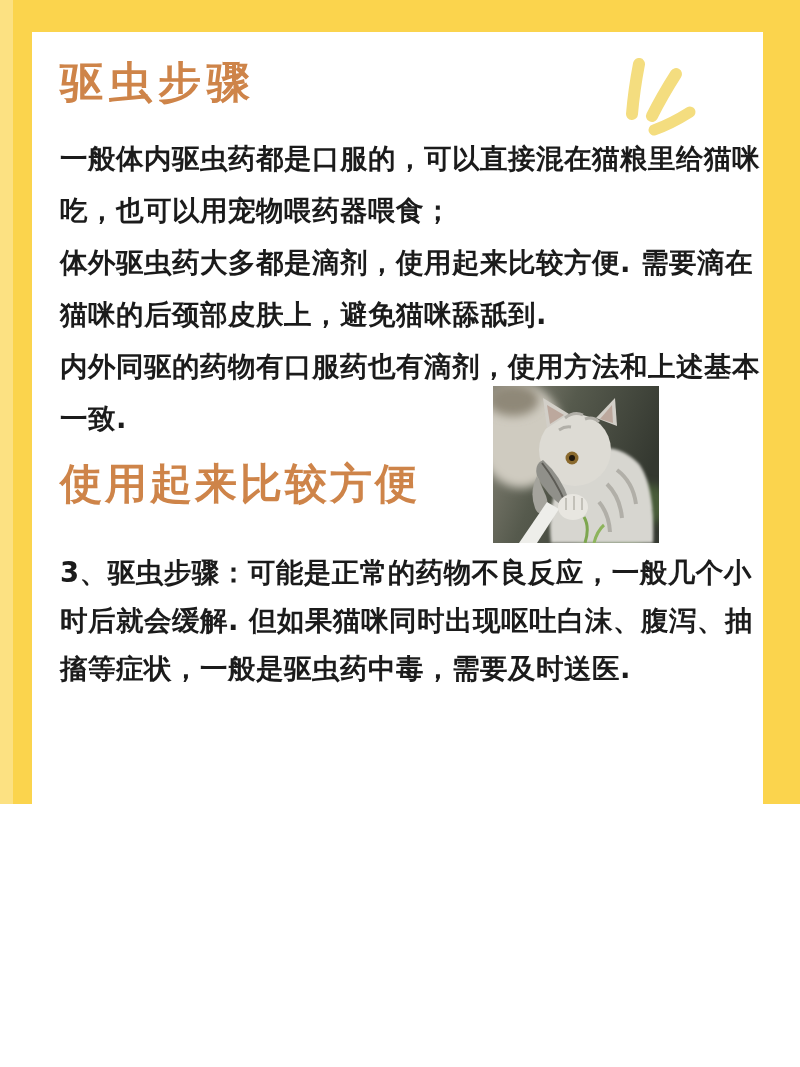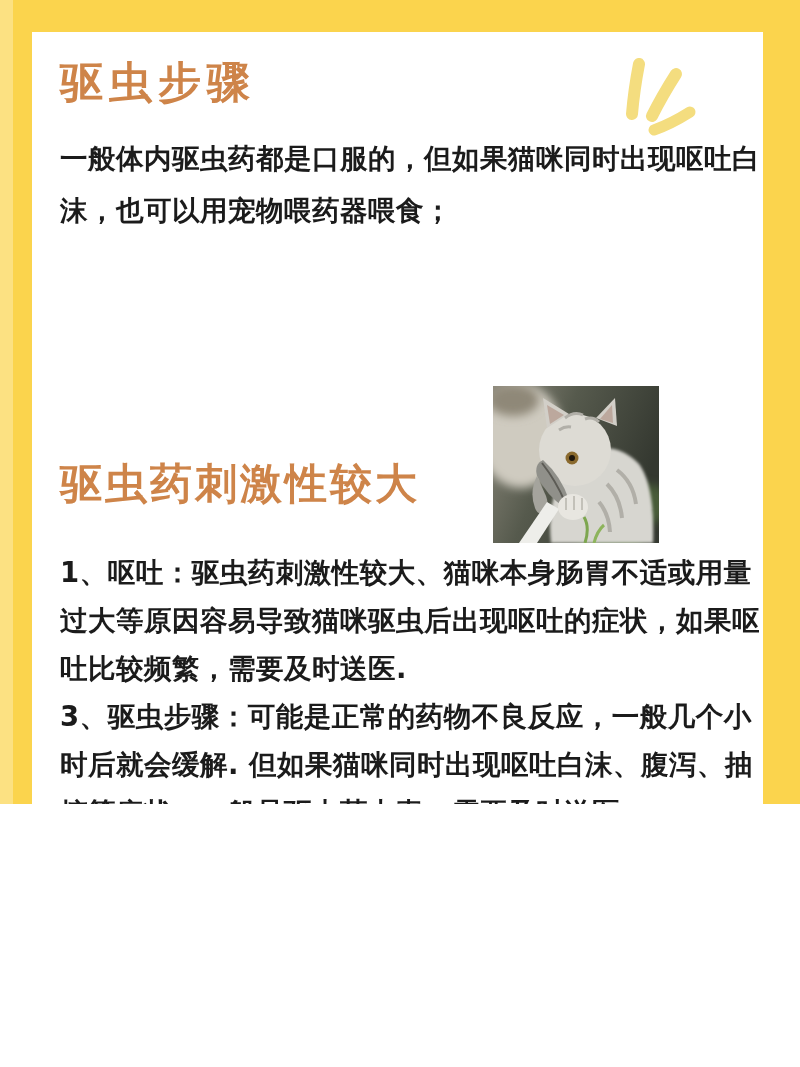--- a/index.html
+++ b/index.html
@@ -50,24 +50,26 @@
 
     <div class="sparkle">
       <svg viewBox="0 0 95 85">
         <path d="M27 6 Q22 32 20 56" stroke="#f4dd7f" stroke-width="12" stroke-linecap="round" fill="none"></path>
         <path d="M64 16 Q50 38 40 58" stroke="#f4dd7f" stroke-width="12" stroke-linecap="round" fill="none"></path>
         <path d="M78 54 Q59 66 42 72" stroke="#f4dd7f" stroke-width="11" stroke-linecap="round" fill="none"></path>
       </svg>
     </div>
 
     <div class="paras">
-      <p>一般体内驱虫药都是口服的，但如果猫咪同时出现呕吐白沫，也可以用宠物喂药器喂食；</p>
+      <p>一般体内驱虫药都是口服的，可以直接混在猫粮里给猫咪吃，也可以用宠物喂药器喂食；</p>
+      <p>体外驱虫药大多都是滴剂，使用起来比较方便. 需要滴在猫咪的后颈部皮肤上，避免猫咪舔舐到.</p>
+      <p>内外同驱的药物有口服药也有滴剂，使用方法和上述基本一致.</p>
     </div>
 
-    <h2 class="h2">驱虫药刺激性较大</h2>
+    <h2 class="h2">使用起来比较方便</h2>
 
     <div class="photo">
       <svg viewBox="0 0 166 157" preserveAspectRatio="none">
         <defs>
           <linearGradient id="catbg" x1="0" y1="0" x2="1" y2="0.4">
             <stop offset="0" stop-color="#8c897c"></stop>
             <stop offset="0.45" stop-color="#565a4d"></stop>
             <stop offset="1" stop-color="#343830"></stop>
           </linearGradient>
           <filter id="b5" x="-40%" y="-40%" width="180%" height="180%">
@@ -101,21 +103,20 @@
         <path d="M44 90 q-8 16 -2 32 q3 8 9 4 q6 -5 2 -16" fill="#a5a49d"></path>
         <path d="M26 157 L54 116 L66 123 L44 157 Z" fill="#eeeeea"></path>
         <ellipse cx="80" cy="121" rx="15" ry="13" fill="#e8e6e0"></ellipse>
         <path d="M73 112 v12 M81 110 v14 M89 112 v12" stroke="#c3c1b9" stroke-width="2" fill="none"></path>
         <path d="M92 157 q5 -16 -1 -26" stroke="#7da64f" stroke-width="3" fill="none"></path>
         <path d="M101 157 q3 -12 10 -18" stroke="#8db45c" stroke-width="3" fill="none"></path>
       </svg>
     </div>
 
     <div class="list">
-      <p><span>1、</span><span>呕吐</span><span>：驱虫药刺激性较大、猫咪本身肠胃不适或用量过大等原因容易导致猫咪驱虫后出现呕吐的症状，如果呕吐比较频繁，需要及时送医.</span></p>
       <p><span>3、</span><span>驱虫步骤</span><span>：可能是正常的药物不良反应，一般几个小时后就会缓解. 但如果猫咪同时出现呕吐白沫、腹泻、抽搐等症状，一般是驱虫药中毒，需要及时送医.</span></p>
     </div>
 
   </div>
 
   <div class="flower">
     <svg viewBox="0 0 175 142">
       <g fill="#5d80a8" stroke="#2d3949" stroke-width="4.5">
         <ellipse cx="88" cy="30" rx="19" ry="28"></ellipse>
         <ellipse cx="88" cy="30" rx="19" ry="28" transform="rotate(45 88 70)"></ellipse>

